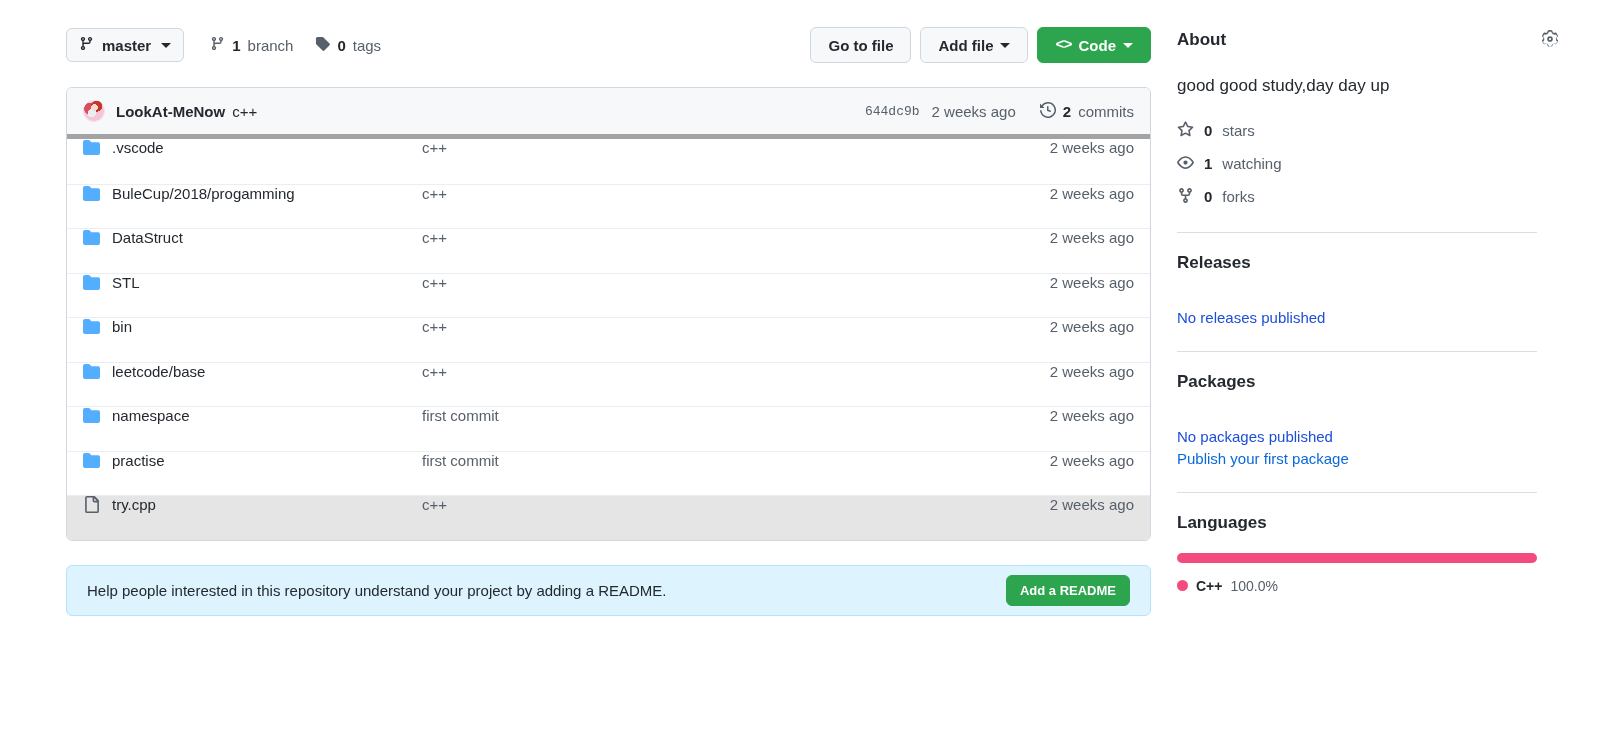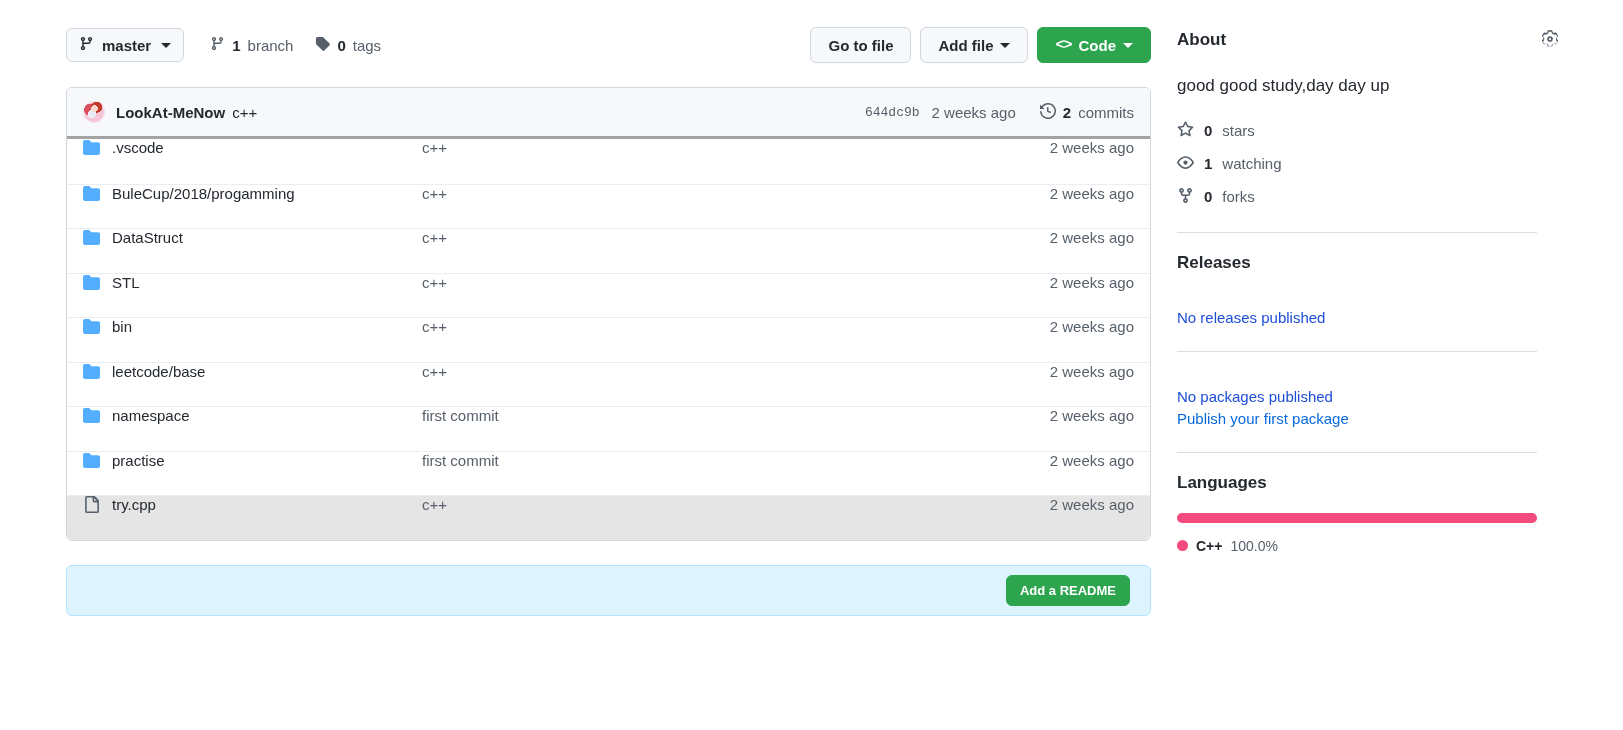--- a/index.html
+++ b/index.html
@@ -61,21 +61,21 @@
 
   
   .filebox {
     margin-top: 19px;
     border: 1px solid #d0d7de; border-radius: 6px;
     overflow: hidden; background: #fff;
   }
   .commit-bar {
     display: flex; align-items: center;
     height: 51px; padding: 0 16px;
-    background: #f6f8fa; border-bottom: 3px solid #a3a3a3;
+    background: #f6f8fa; border-bottom: 5px solid #a3a3a3;
     font-size: 15px;
   }
   .avatar {
     width: 22px; height: 22px; border-radius: 50%;
     margin-right: 11px; flex: none;
     background:
       radial-gradient(circle at 52% 34%, #f8d9cf 0 18%, rgba(248,217,207,0) 19%),
       radial-gradient(circle at 40% 60%, #e9eef5 0 22%, rgba(233,238,245,0) 23%),
       radial-gradient(circle at 62% 28%, #c0392b 0 26%, rgba(192,57,43,0) 27%),
       radial-gradient(circle at 33% 40%, #d94f5c 0 30%, rgba(217,79,92,0) 31%),
@@ -328,20 +328,21 @@
               </svg>
             </span>
             <span class="fname">try.cpp</span>
             <span class="fmsg">c++</span>
             <span class="fdate">2 weeks ago</span>
           </div>
         </div>
     </div>
 
     <div class="readme-banner">
+      <span>Help people interested in this repository understand your project by adding a README.</span>
       <span class="spacer"></span>
       <button class="btn-readme">Add a README</button>
     </div>
   </div>
 
   <div class="sidebar">
 
     <div class="sb-head">
       <span class="sb-title">About</span>
       <span class="gear">
@@ -383,20 +384,21 @@
         <b>0</b>
         <span>forks</span>
       </span>
     </div>
 
     <div class="sb-divider"></div>
     <div class="sb-sec-title">Releases</div>
     <div class="sb-muted">No releases published</div>
 
     <div class="sb-divider"></div>
+    <div class="sb-sec-title">Packages</div>
     <div class="sb-muted">No packages published</div>
     <a class="sb-link">Publish your first package</a>
 
     <div class="sb-divider"></div>
     <div class="sb-sec-title">Languages</div>
     <div class="lang-bar" id="lang-bar">
         <span class="lang-seg" style="width: 100%; background: rgb(243, 75, 125);"></span>
       </div>
     <div id="lang-legend">
         <span class="lang-legend">

